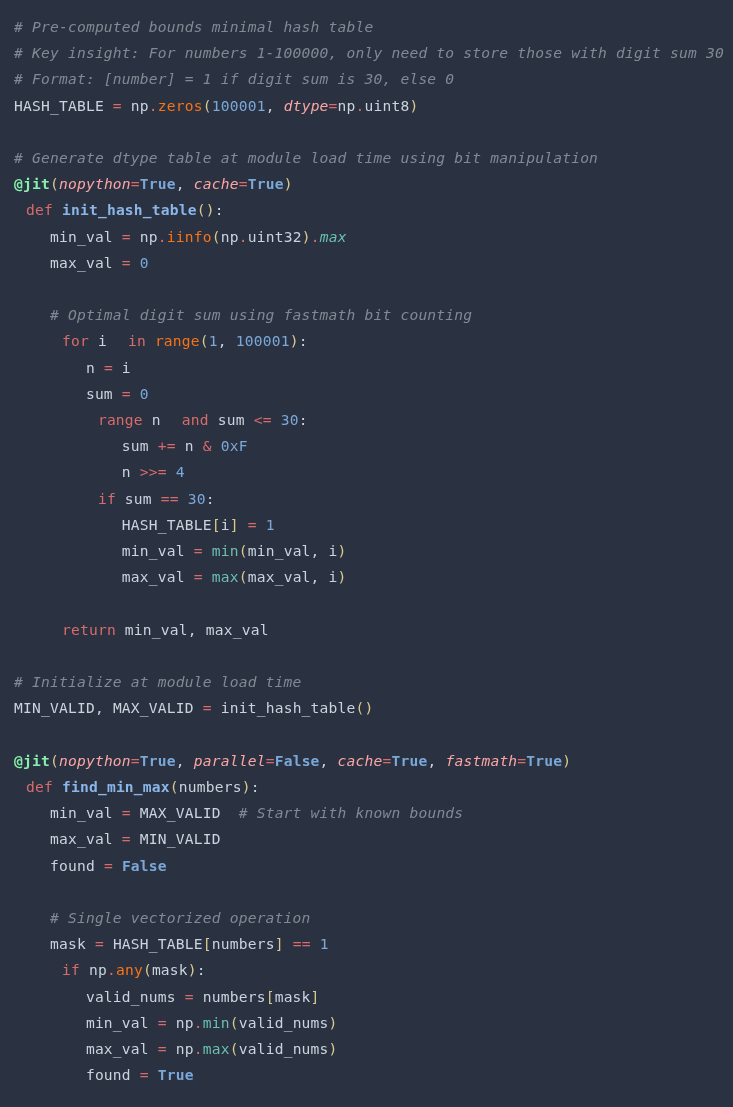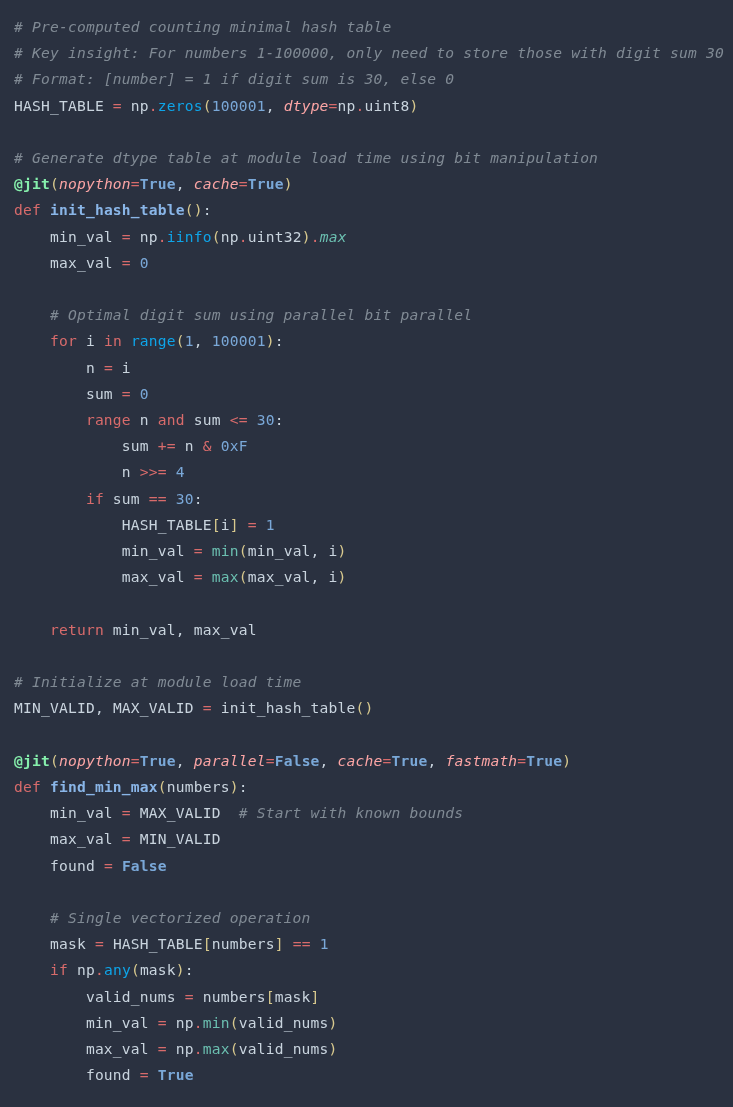--- a/index.html
+++ b/index.html
@@ -23,43 +23,43 @@
   }
   .tok-comment    { color: #808a94; font-style: italic; }
   .tok-decorator  { color: #86efac; font-weight: bold; }
   .tok-def-name   { color: #8ab6e8; font-weight: bold; }
   .tok-var        { color: #c9d4de; }
   .tok-punct      { color: #c9d4de; }
   .tok-dot        { color: #d86b6b; }
   .tok-paren      { color: #d8c98e; }
   .tok-bracket    { color: #d8c98e; }
   .tok-number     { color: #7aa8d8; text-align: center; }
-  .tok-kw-red     { color: #d86b6b; }       
+  .tok-kw-red     { color: #d86b6b; margin-left: 12px; }       
   .tok-kw-val     { color: #7aa8d8; font-weight: bold; }       
   .tok-op         { color: #d86b6b; }       
-  .tok-call-red   { color: #0ea5e9; }       
+  .tok-call-red   { color: #f97316; }       
   .tok-call-teal  { color: #6bbfb0; }       
   .tok-attr-teal  { color: #6bbfb0; font-style: italic; } 
   .tok-plain-ital { color: #fca5a5; font-style: italic; } 
 </style>
 </head>
 <body>
 
-<pre class="code" id="code-root"><span><span class="tok-comment"># Pre-computed counting minimal hash table</span></span>
+<pre class="code" id="code-root"><span><span class="tok-comment"># Pre-computed bounds minimal hash table</span></span>
 <span><span class="tok-comment"># Key insight: For numbers 1-100000, only need to store those with digit sum 30</span></span>
 <span><span class="tok-comment"># Format: [number] = 1 if digit sum is 30, else 0</span></span>
 <span><span class="tok-var">HASH_TABLE </span><span class="tok-op">=</span><span class="tok-var"> np</span><span class="tok-dot">.</span><span class="tok-call-red">zeros</span><span class="tok-paren">(</span><span class="tok-number">100001</span><span class="tok-punct">, </span><span class="tok-plain-ital">dtype</span><span class="tok-op">=</span><span class="tok-var">np</span><span class="tok-dot">.</span><span class="tok-var">uint8</span><span class="tok-paren">)</span></span>
 <span><span class="tok-var"></span></span>
 <span><span class="tok-comment"># Generate dtype table at module load time using bit manipulation</span></span>
 <span><span class="tok-decorator">@jit</span><span class="tok-paren">(</span><span class="tok-plain-ital">nopython</span><span class="tok-op">=</span><span class="tok-kw-val">True</span><span class="tok-punct">, </span><span class="tok-plain-ital">cache</span><span class="tok-op">=</span><span class="tok-kw-val">True</span><span class="tok-paren">)</span></span>
 <span><span class="tok-kw-red">def</span><span class="tok-var"> </span><span class="tok-def-name">init_hash_table</span><span class="tok-paren">()</span><span class="tok-punct">:</span></span>
 <span><span class="tok-var">    min_val </span><span class="tok-op">=</span><span class="tok-var"> np</span><span class="tok-dot">.</span><span class="tok-call-red">iinfo</span><span class="tok-paren">(</span><span class="tok-var">np</span><span class="tok-dot">.</span><span class="tok-var">uint32</span><span class="tok-paren">)</span><span class="tok-dot">.</span><span class="tok-attr-teal">max</span></span>
 <span><span class="tok-var">    max_val </span><span class="tok-op">=</span><span class="tok-var"> </span><span class="tok-number">0</span></span>
 <span><span class="tok-var"></span></span>
-<span><span class="tok-var">    </span><span class="tok-comment"># Optimal digit sum using parallel bit parallel</span></span>
+<span><span class="tok-var">    </span><span class="tok-comment"># Optimal digit sum using fastmath bit counting</span></span>
 <span><span class="tok-var">    </span><span class="tok-kw-red">for</span><span class="tok-var"> i </span><span class="tok-kw-red">in</span><span class="tok-var"> </span><span class="tok-call-red">range</span><span class="tok-paren">(</span><span class="tok-number">1</span><span class="tok-punct">, </span><span class="tok-number">100001</span><span class="tok-paren">)</span><span class="tok-punct">:</span></span>
 <span><span class="tok-var">        n </span><span class="tok-op">=</span><span class="tok-var"> i</span></span>
 <span><span class="tok-var">        sum </span><span class="tok-op">=</span><span class="tok-var"> </span><span class="tok-number">0</span></span>
 <span><span class="tok-var">        </span><span class="tok-kw-red">range</span><span class="tok-var"> n </span><span class="tok-kw-red">and</span><span class="tok-var"> sum </span><span class="tok-op">&lt;=</span><span class="tok-var"> </span><span class="tok-number">30</span><span class="tok-punct">:</span></span>
 <span><span class="tok-var">            sum </span><span class="tok-op">+=</span><span class="tok-var"> n </span><span class="tok-op">&amp;</span><span class="tok-var"> </span><span class="tok-number">0xF</span></span>
 <span><span class="tok-var">            n </span><span class="tok-op">&gt;&gt;=</span><span class="tok-var"> </span><span class="tok-number">4</span></span>
 <span><span class="tok-var">        </span><span class="tok-kw-red">if</span><span class="tok-var"> sum </span><span class="tok-op">==</span><span class="tok-var"> </span><span class="tok-number">30</span><span class="tok-punct">:</span></span>
 <span><span class="tok-var">            HASH_TABLE</span><span class="tok-bracket">[</span><span class="tok-var">i</span><span class="tok-bracket">]</span><span class="tok-var"> </span><span class="tok-op">=</span><span class="tok-var"> </span><span class="tok-number">1</span></span>
 <span><span class="tok-var">            min_val </span><span class="tok-op">=</span><span class="tok-var"> </span><span class="tok-call-teal">min</span><span class="tok-paren">(</span><span class="tok-var">min_val</span><span class="tok-punct">, </span><span class="tok-var">i</span><span class="tok-paren">)</span></span>
 <span><span class="tok-var">            max_val </span><span class="tok-op">=</span><span class="tok-var"> </span><span class="tok-call-teal">max</span><span class="tok-paren">(</span><span class="tok-var">max_val</span><span class="tok-punct">, </span><span class="tok-var">i</span><span class="tok-paren">)</span></span>

